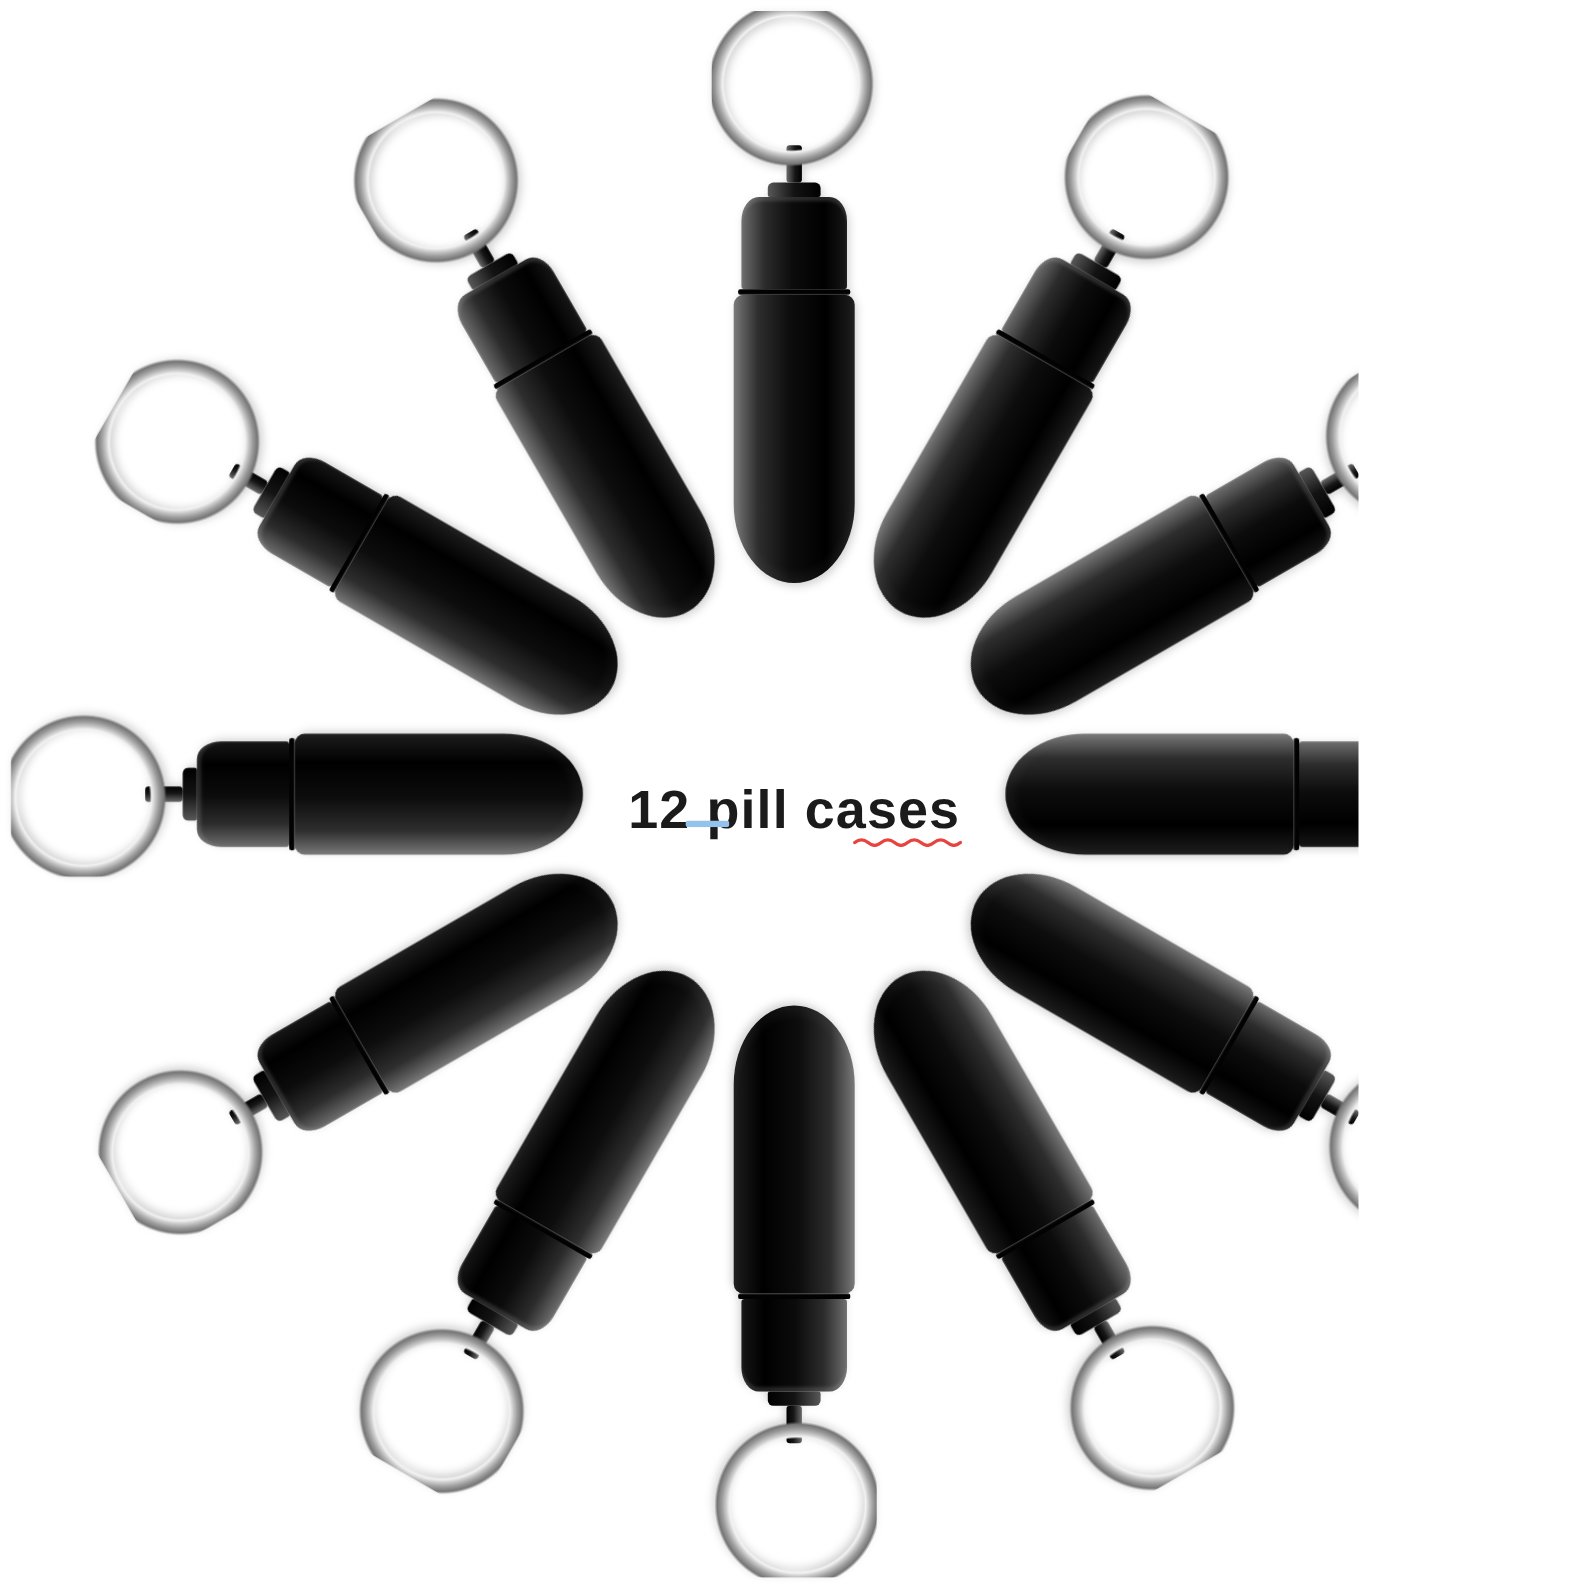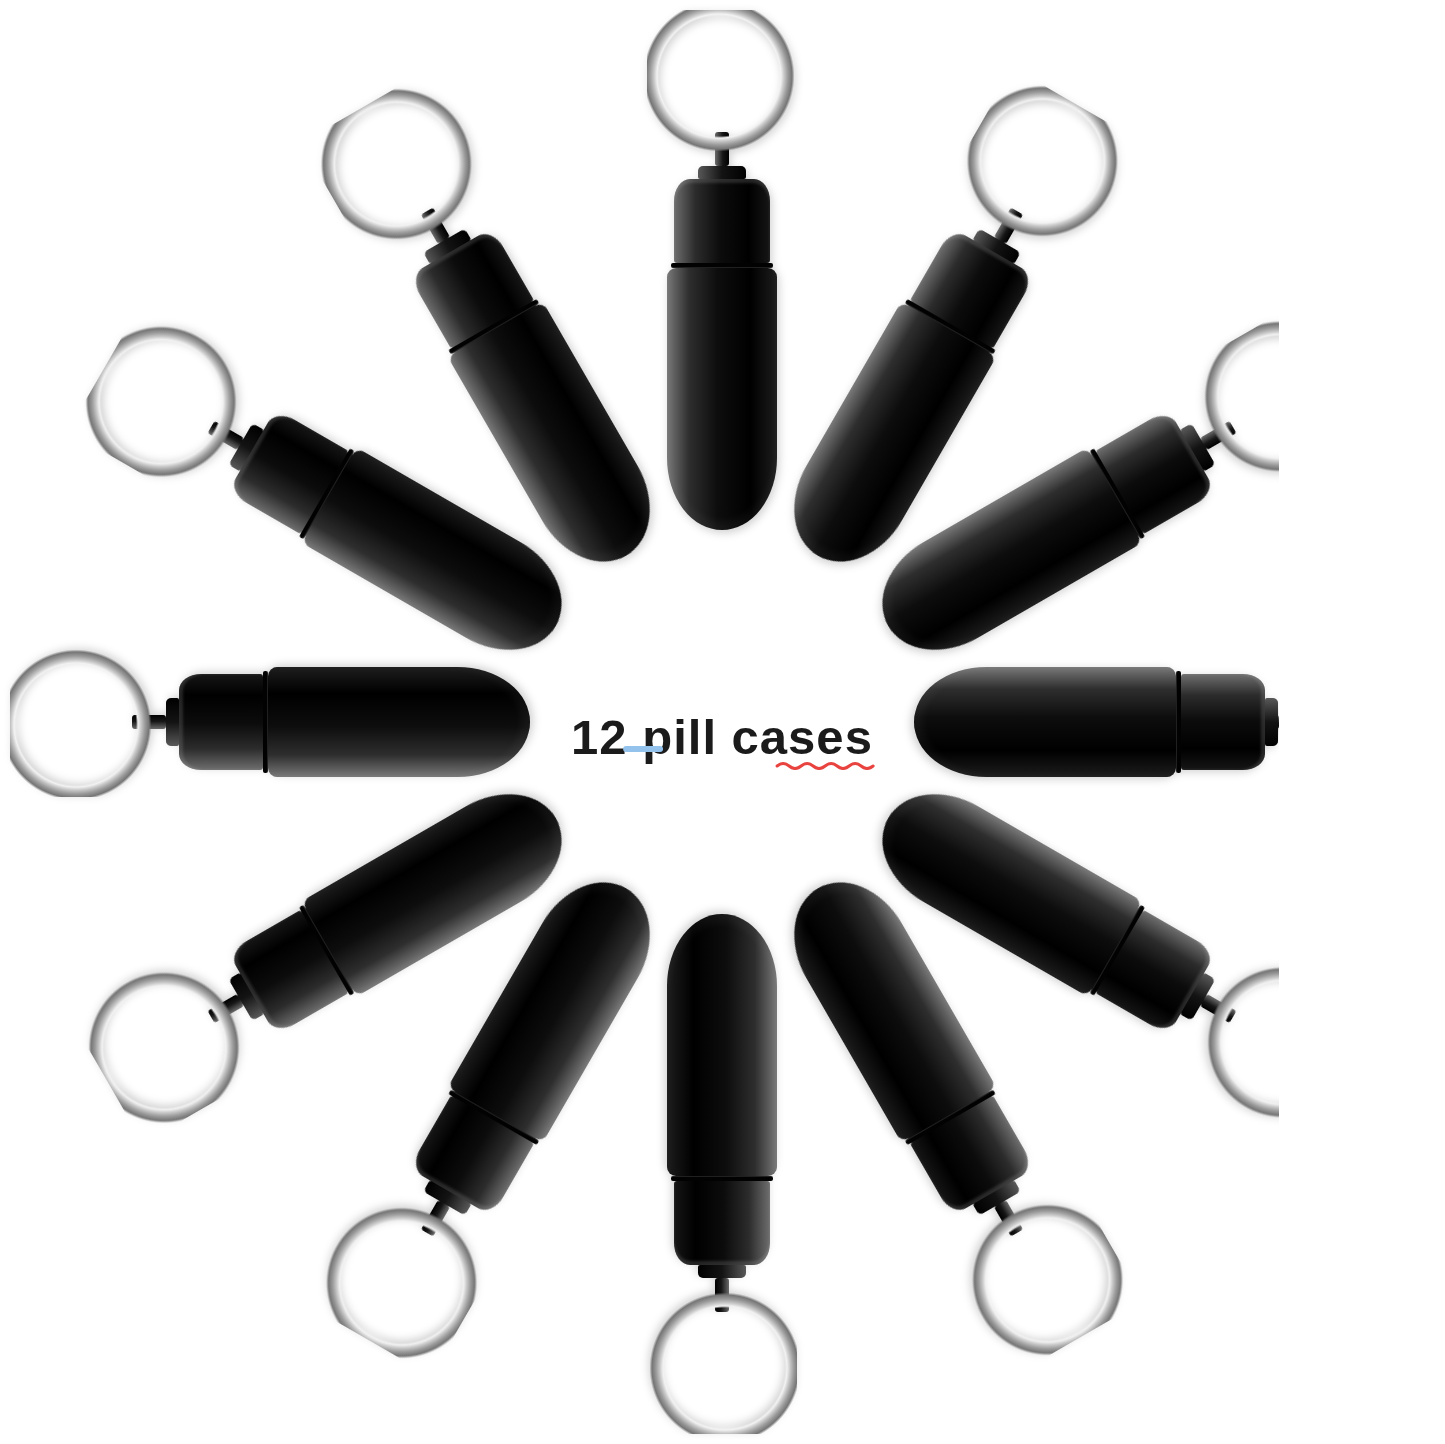--- a/index.html
+++ b/index.html
@@ -2,21 +2,20 @@
 <html><head>
 <meta charset="utf-8">
 <style>
   html,body{margin:0;padding:0;background:#fff;}
   .stage{
     position:relative;
     width:1235px;height:1444px;
     background:#ffffff;
     overflow:hidden;
     font-family:"Liberation Sans",sans-serif;
-    padding-left:44px;
   }
 
   
   .pc{
     position:absolute;
     left:722px;top:722px;
     width:0;height:0;
   }
   .arm{
     position:absolute;

